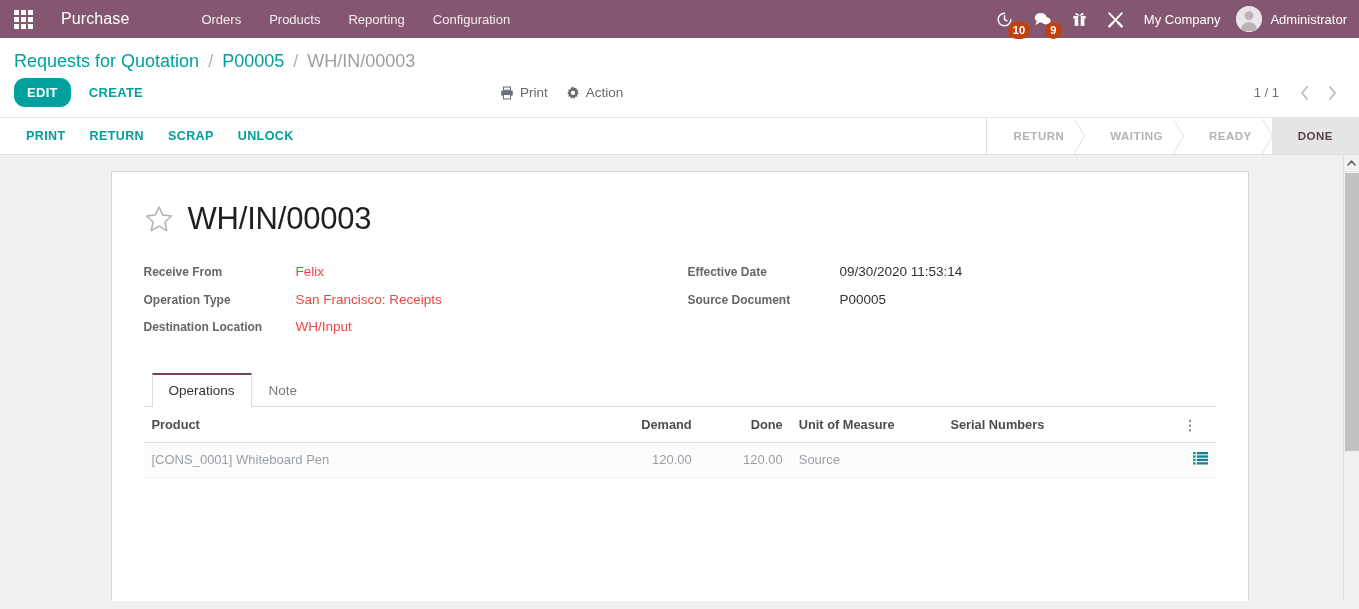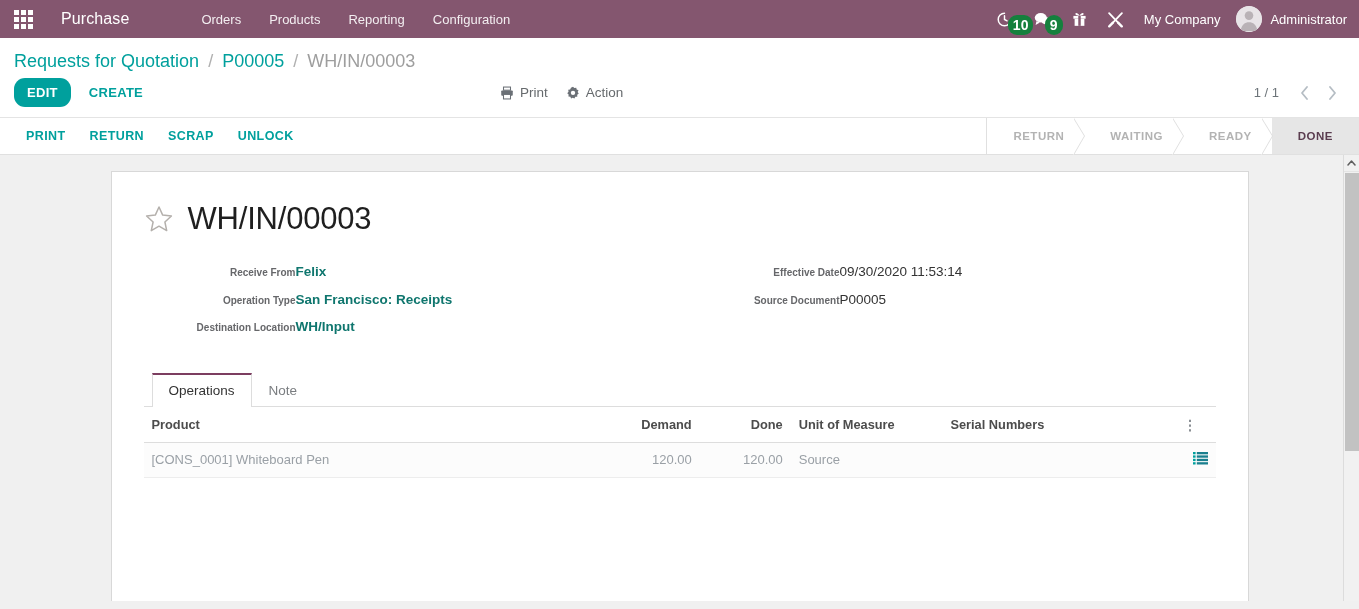--- a/index.html
+++ b/index.html
@@ -61,24 +61,24 @@
   .nav-icon {
     position: relative;
     display: flex; align-items: center; justify-content: center;
     height: 38px;
     padding: 0 10px;
     cursor: pointer;
     color: #ffffff;
   }
   .badge {
     position: absolute;
-    top: 15px; left: 22px;
-    background: #15803d;
+    top: 22px; left: 22px;
+    background: #c2410c;
     color: #ffffff;
-    font-size: 14px;
+    font-size: 11px;
     font-weight: bold;
     line-height: 1;
     padding: 3px 5px 3px 5px;
     border-radius: 9px;
     min-width: 17px;
     text-align: center;
   }
   .company-name {
     padding: 0 10px;
     font-size: 13px;
@@ -284,25 +284,24 @@
     display: flex;
     align-items: baseline;
     margin-bottom: 12.5px;
     font-size: 13.5px;
   }
   .field-label {
     width: 152px;
     flex: none;
     font-weight: bold;
     color: #66676a;
-    font-size: 10px;
-    text-align: right;
+    font-size: 12px;
   }
   .field-value { color: #333333; font-size: 13.5px; }
-  .field-value.link { color: #0f766e; cursor: pointer; font-weight: bold; }
+  .field-value.link { color: #ef4444; cursor: pointer; }
 
   
   .notebook { margin-top: 26px; }
   .nb-tabs {
     display: flex;
     border-bottom: 1px solid #dddddd;
     padding-left: 8px;
   }
   .nb-tab {
     padding: 9px 16px;

